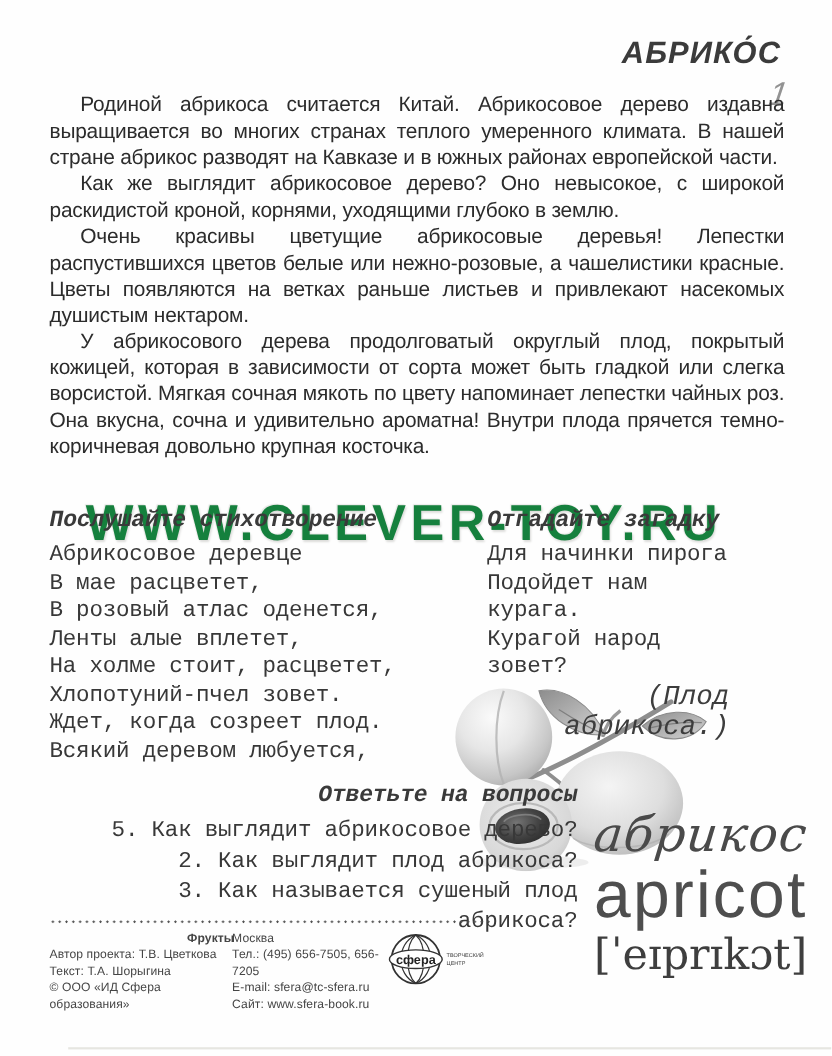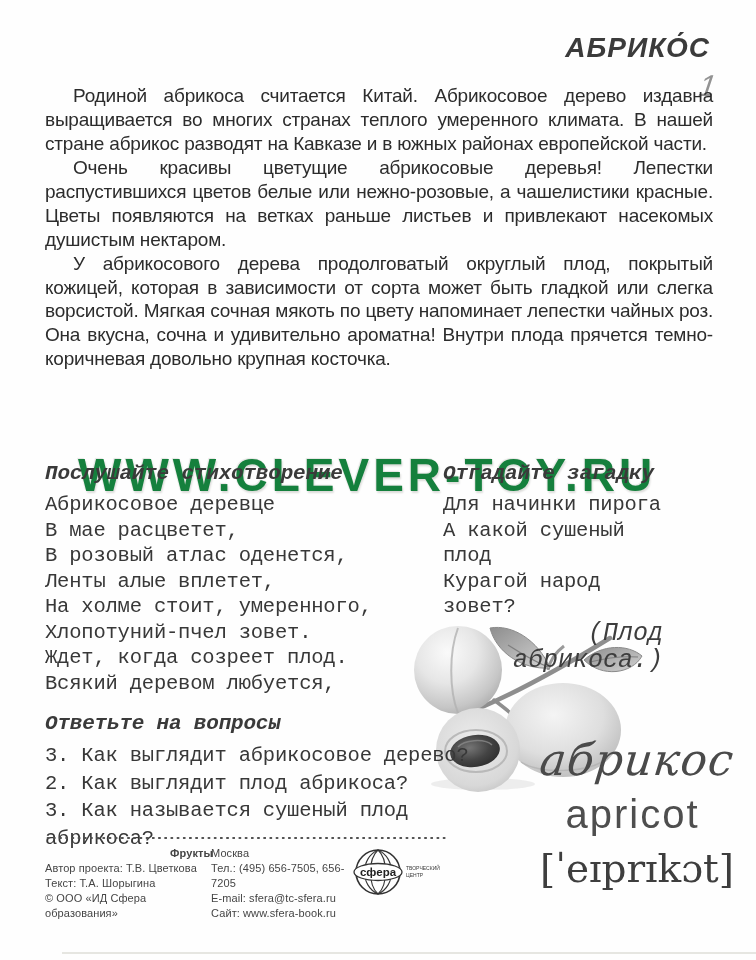--- a/index.html
+++ b/index.html
@@ -95,21 +95,21 @@
   .poem-col   { top: 462px; left: 45px;  width: 390px; }
   .riddle-col { top: 462px; left: 443px; width: 242px; }
   .riddle-answer {
     font-size: 25px;
     font-style: italic;
     line-height: 27px;
     color: #3d3d3d;
     text-align: right;
     padding-right: 22px;
   }
-  .questions-col { top: 712px; left: 45px; width: 480px; }
+  .questions-col { top: 712px; left: 45px; width: 480px; text-align: right; }
   .question-line { line-height: 27.5px; }
 
   
   .illustration {
     position: absolute;
     top: 612px; left: 398px;
     z-index: 0;
   }
 
   
@@ -123,21 +123,21 @@
   .word-ru {
     font-family: "DejaVu Serif", serif;
     font-style: italic;
     font-size: 44px;
     line-height: 54px;
     color: #4a4a4a;
     letter-spacing: 1px;
     transform: skewX(-6deg);
   }
   .word-en {
-    font-size: 40px;
+    font-size: 60px;
     line-height: 54px;
     letter-spacing: 2px;
     color: #4e4e4e;
   }
   .word-ipa {
     font-family: "DejaVu Serif", serif;
     font-size: 39px;
     line-height: 56px;
     color: #3e3e3e;
   }
@@ -179,40 +179,41 @@
   <div class="watermark">WWW.CLEVER-TOY.RU</div>
 
   <div class="header">
     <span class="title">АБРИКО́С</span>
     <span class="leader-dots"></span>
     <span class="page-number">1</span>
   </div>
 
   <div class="bodytext">
     <p>Родиной абрикоса считается Китай. Абрикосовое дерево издавна выращивается во многих странах теплого умеренного климата. В нашей стране абрикос разводят на Кавказе и в южных районах европейской части.</p>
+    <p>Как же выглядит абрикосовое дерево? Оно невысокое, с широкой раскидистой кроной, корнями, уходящими глубоко в землю.</p>
     <p>Очень красивы цветущие абрикосовые деревья! Лепестки распустившихся цветов белые или нежно-розовые, а чашелистики красные. Цветы появляются на ветках раньше листьев и привлекают насекомых душистым нектаром.</p>
     <p>У абрикосового дерева продолговатый округлый плод, покрытый кожицей, которая в зависимости от сорта может быть гладкой или слегка ворсистой. Мягкая сочная мякоть по цвету напоминает лепестки чайных роз. Она вкусна, сочна и удивительно ароматна! Внутри плода прячется темно-коричневая довольно крупная косточка.</p>
   </div>
 
   <div class="col poem-col">
     <div class="section-heading">Послушайте стихотворение</div>
     <div class="verse-line">Абрикосовое деревце</div>
     <div class="verse-line">В мае расцветет,</div>
     <div class="verse-line">В розовый атлас оденется,</div>
     <div class="verse-line">Ленты алые вплетет,</div>
-    <div class="verse-line">На холме стоит, умеренного,</div>
+    <div class="verse-line">На холме стоит, расцветет,</div>
     <div class="verse-line">Хлопотуний-пчел зовет.</div>
     <div class="verse-line">Ждет, когда созреет плод.</div>
     <div class="verse-line">Всякий деревом любуется,</div>
   </div>
 
   <div class="col riddle-col">
     <div class="section-heading">Отгадайте загадку</div>
     <div class="verse-line">Для начинки пирога</div>
-    <div class="verse-line">А какой сушеный плод</div>
+    <div class="verse-line">Подойдет нам курага.</div>
     <div class="verse-line">Курагой народ зовет?</div>
     <div class="riddle-answer">(Плод абрикоса.)</div>
   </div>
 
   <svg class="illustration" width="256" height="180" viewBox="0 0 256 180" aria-hidden="true">
     <defs>
       <radialGradient id="gFruitA" cx="38%" cy="30%" r="78%">
         <stop offset="0%" stop-color="#fafafa"></stop>
         <stop offset="45%" stop-color="#e6e6e6"></stop>
         <stop offset="80%" stop-color="#c6c6c6"></stop>
@@ -256,21 +257,21 @@
 
     <ellipse cx="85" cy="172" rx="52" ry="6" fill="#e8e8e8" opacity="0.8"></ellipse>
     <circle cx="80" cy="138" r="42" fill="url(#gHalf)"></circle>
     <ellipse cx="78" cy="139" rx="31" ry="21" fill="none" stroke="#b5b5b5" stroke-width="2" opacity="0.9"></ellipse>
     <ellipse cx="77" cy="139" rx="25" ry="16" fill="url(#gPit)" transform="rotate(-8 77 139)"></ellipse>
     <path d="M60,135 C66,128 86,126 94,133" fill="none" stroke="#888888" stroke-width="1.5" opacity="0.8"></path>
   </svg>
 
   <div class="col questions-col">
     <div class="section-heading">Ответьте на вопросы</div>
-    <div class="question-line">3. Как выглядит абрикосовое дерево?</div>
+    <div class="question-line">5. Как выглядит абрикосовое дерево?</div>
     <div class="question-line">2. Как выглядит плод абрикоса?</div>
     <div class="question-line">3. Как называется сушеный плод абрикоса?</div>
   </div>
 
   <div class="word-block">
     <div class="word-ru">абрикос</div>
     <div class="word-en">apricot</div>
     <div class="word-ipa">[ˈeɪprɪkɔt]</div>
   </div>
 

